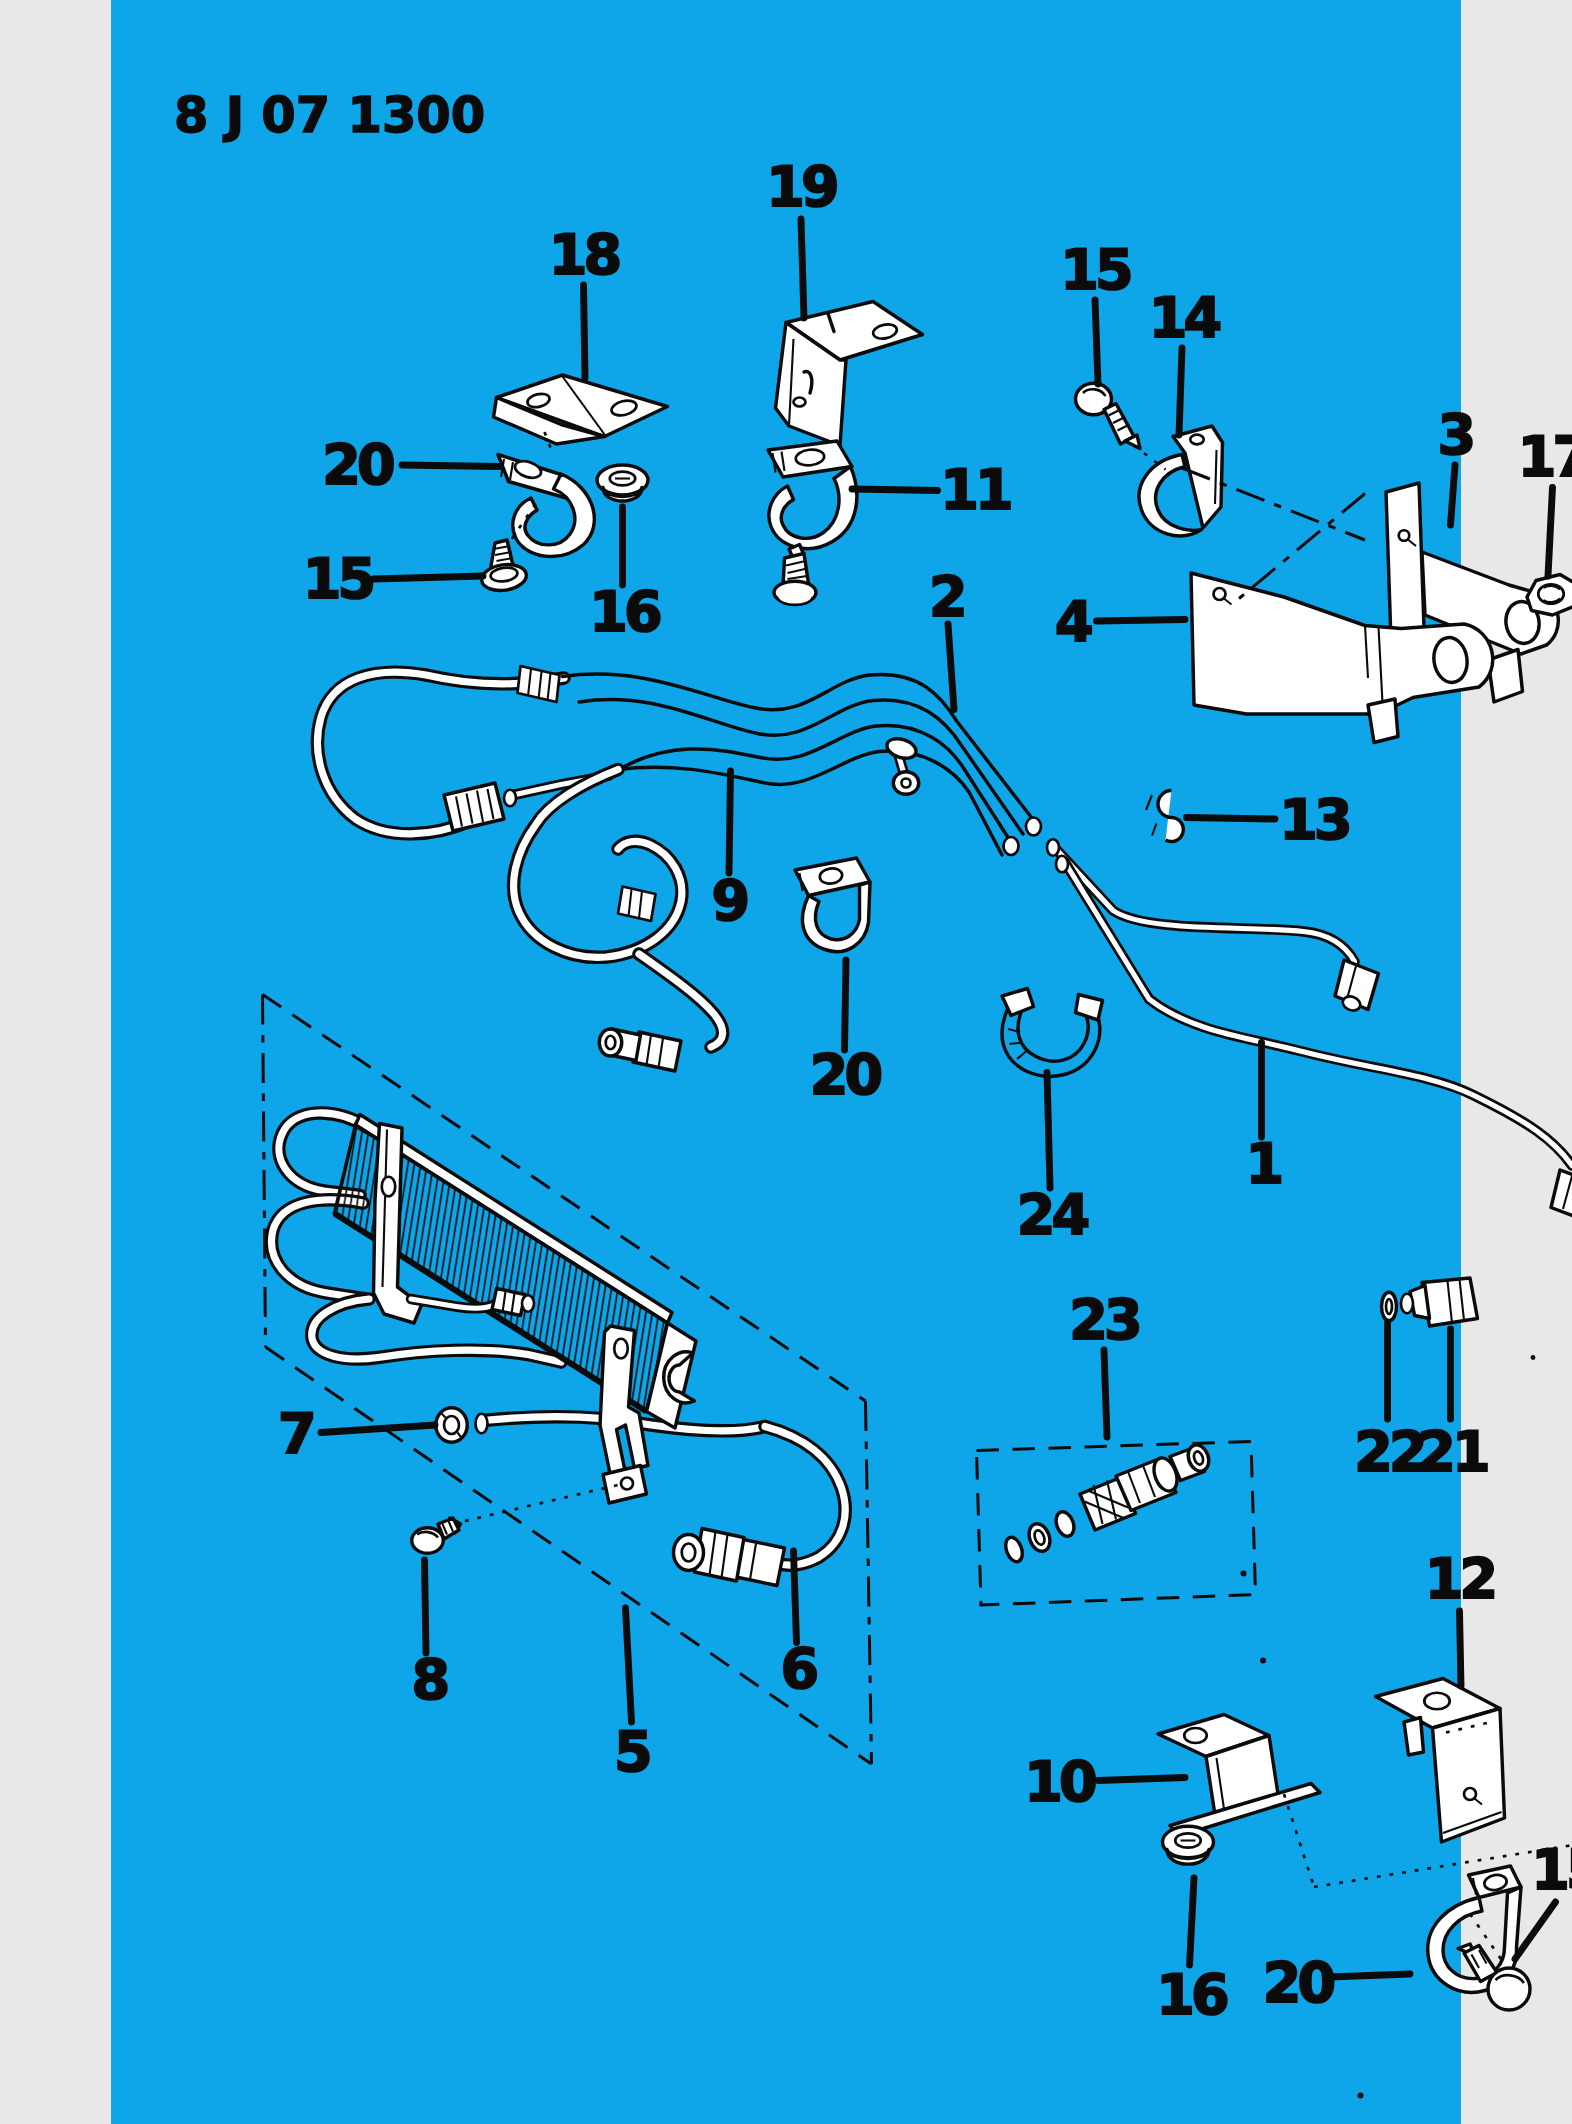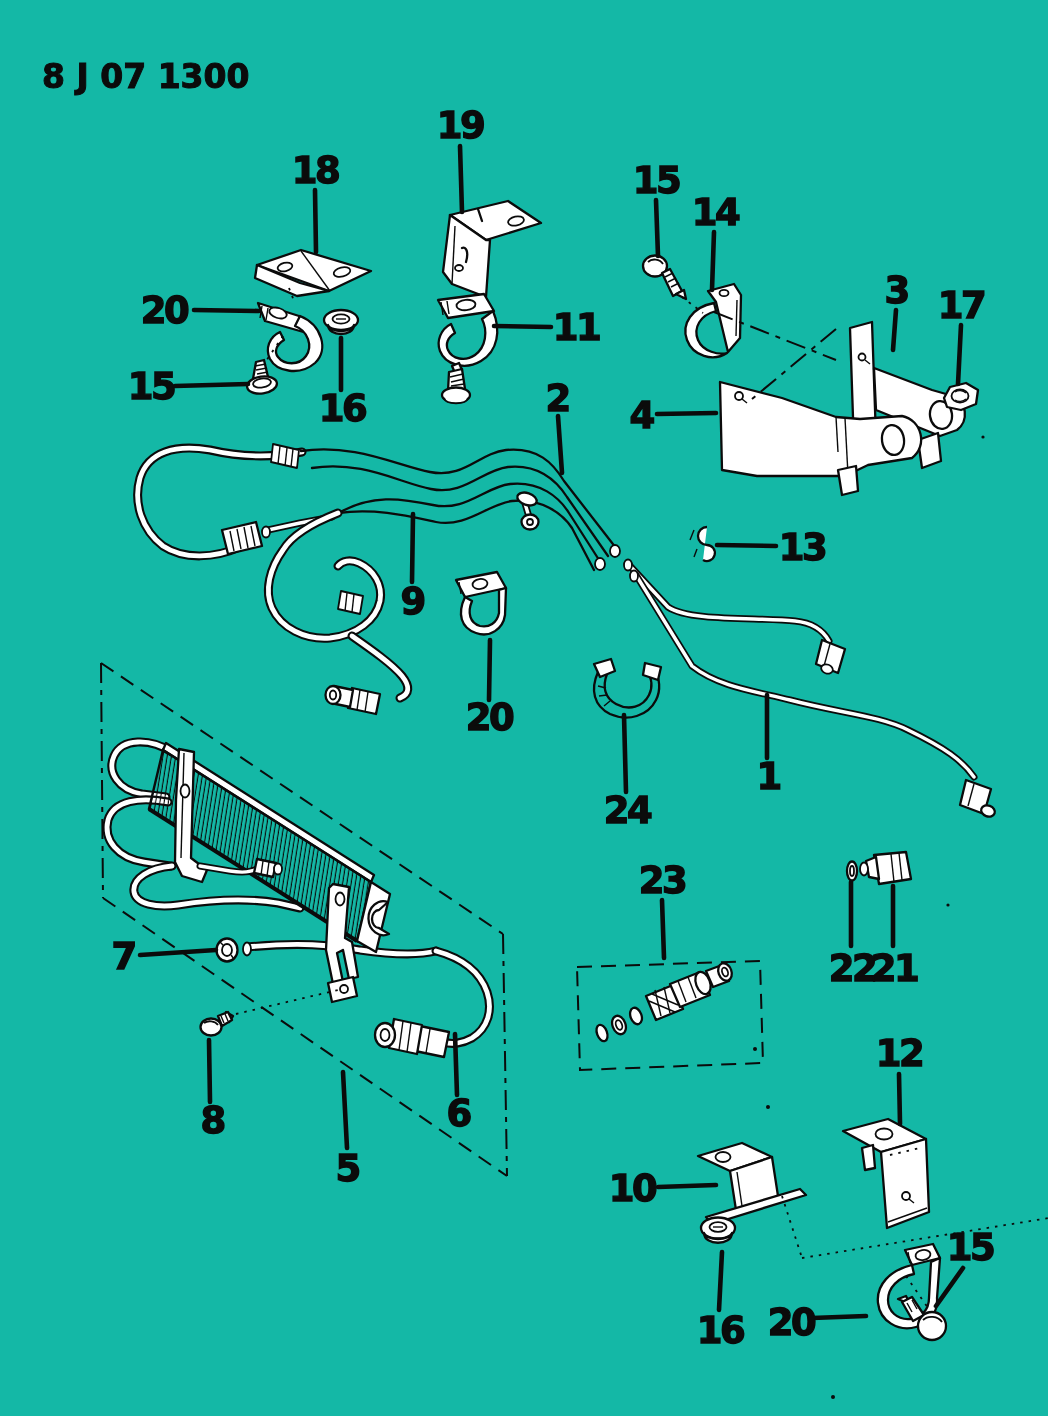--- a/index.html
+++ b/index.html
@@ -1,16 +1,16 @@
 <!DOCTYPE html>
 <html><head>
 <meta charset="utf-8">
 <style>
   html,body{margin:0;padding:0;background:#e8e8e8;}
-  .stage{width:1048px;height:1416px;background:#14b8a6;position:relative;margin:0 auto;
+  .stage{width:900px;height:1416px;background:#0ea5e9;position:relative;margin:0 auto;
          font-family:"DejaVu Sans","Liberation Sans",sans-serif;}
   svg{display:block}
   .ln{fill:none;stroke:#0b0b0b;stroke-width:2.3;stroke-linecap:round;stroke-linejoin:round;}
   .fw{fill:#ffffff;stroke:#0b0b0b;stroke-width:2.3;stroke-linejoin:round;}
   .fwt{fill:#ffffff;stroke:#0b0b0b;stroke-width:1.8;stroke-linejoin:round;}
   .tubeO{fill:none;stroke:#0b0b0b;stroke-width:9;stroke-linecap:round;stroke-linejoin:round;}
   .tubeI{fill:none;stroke:#ffffff;stroke-width:4.8;stroke-linecap:round;stroke-linejoin:round;}
   .tubeO2{fill:none;stroke:#0b0b0b;stroke-width:7;stroke-linecap:round;stroke-linejoin:round;}
   .tubeI2{fill:none;stroke:#ffffff;stroke-width:3.4;stroke-linecap:round;stroke-linejoin:round;}
   .thin{fill:none;stroke:#0b0b0b;stroke-width:1.4;}

